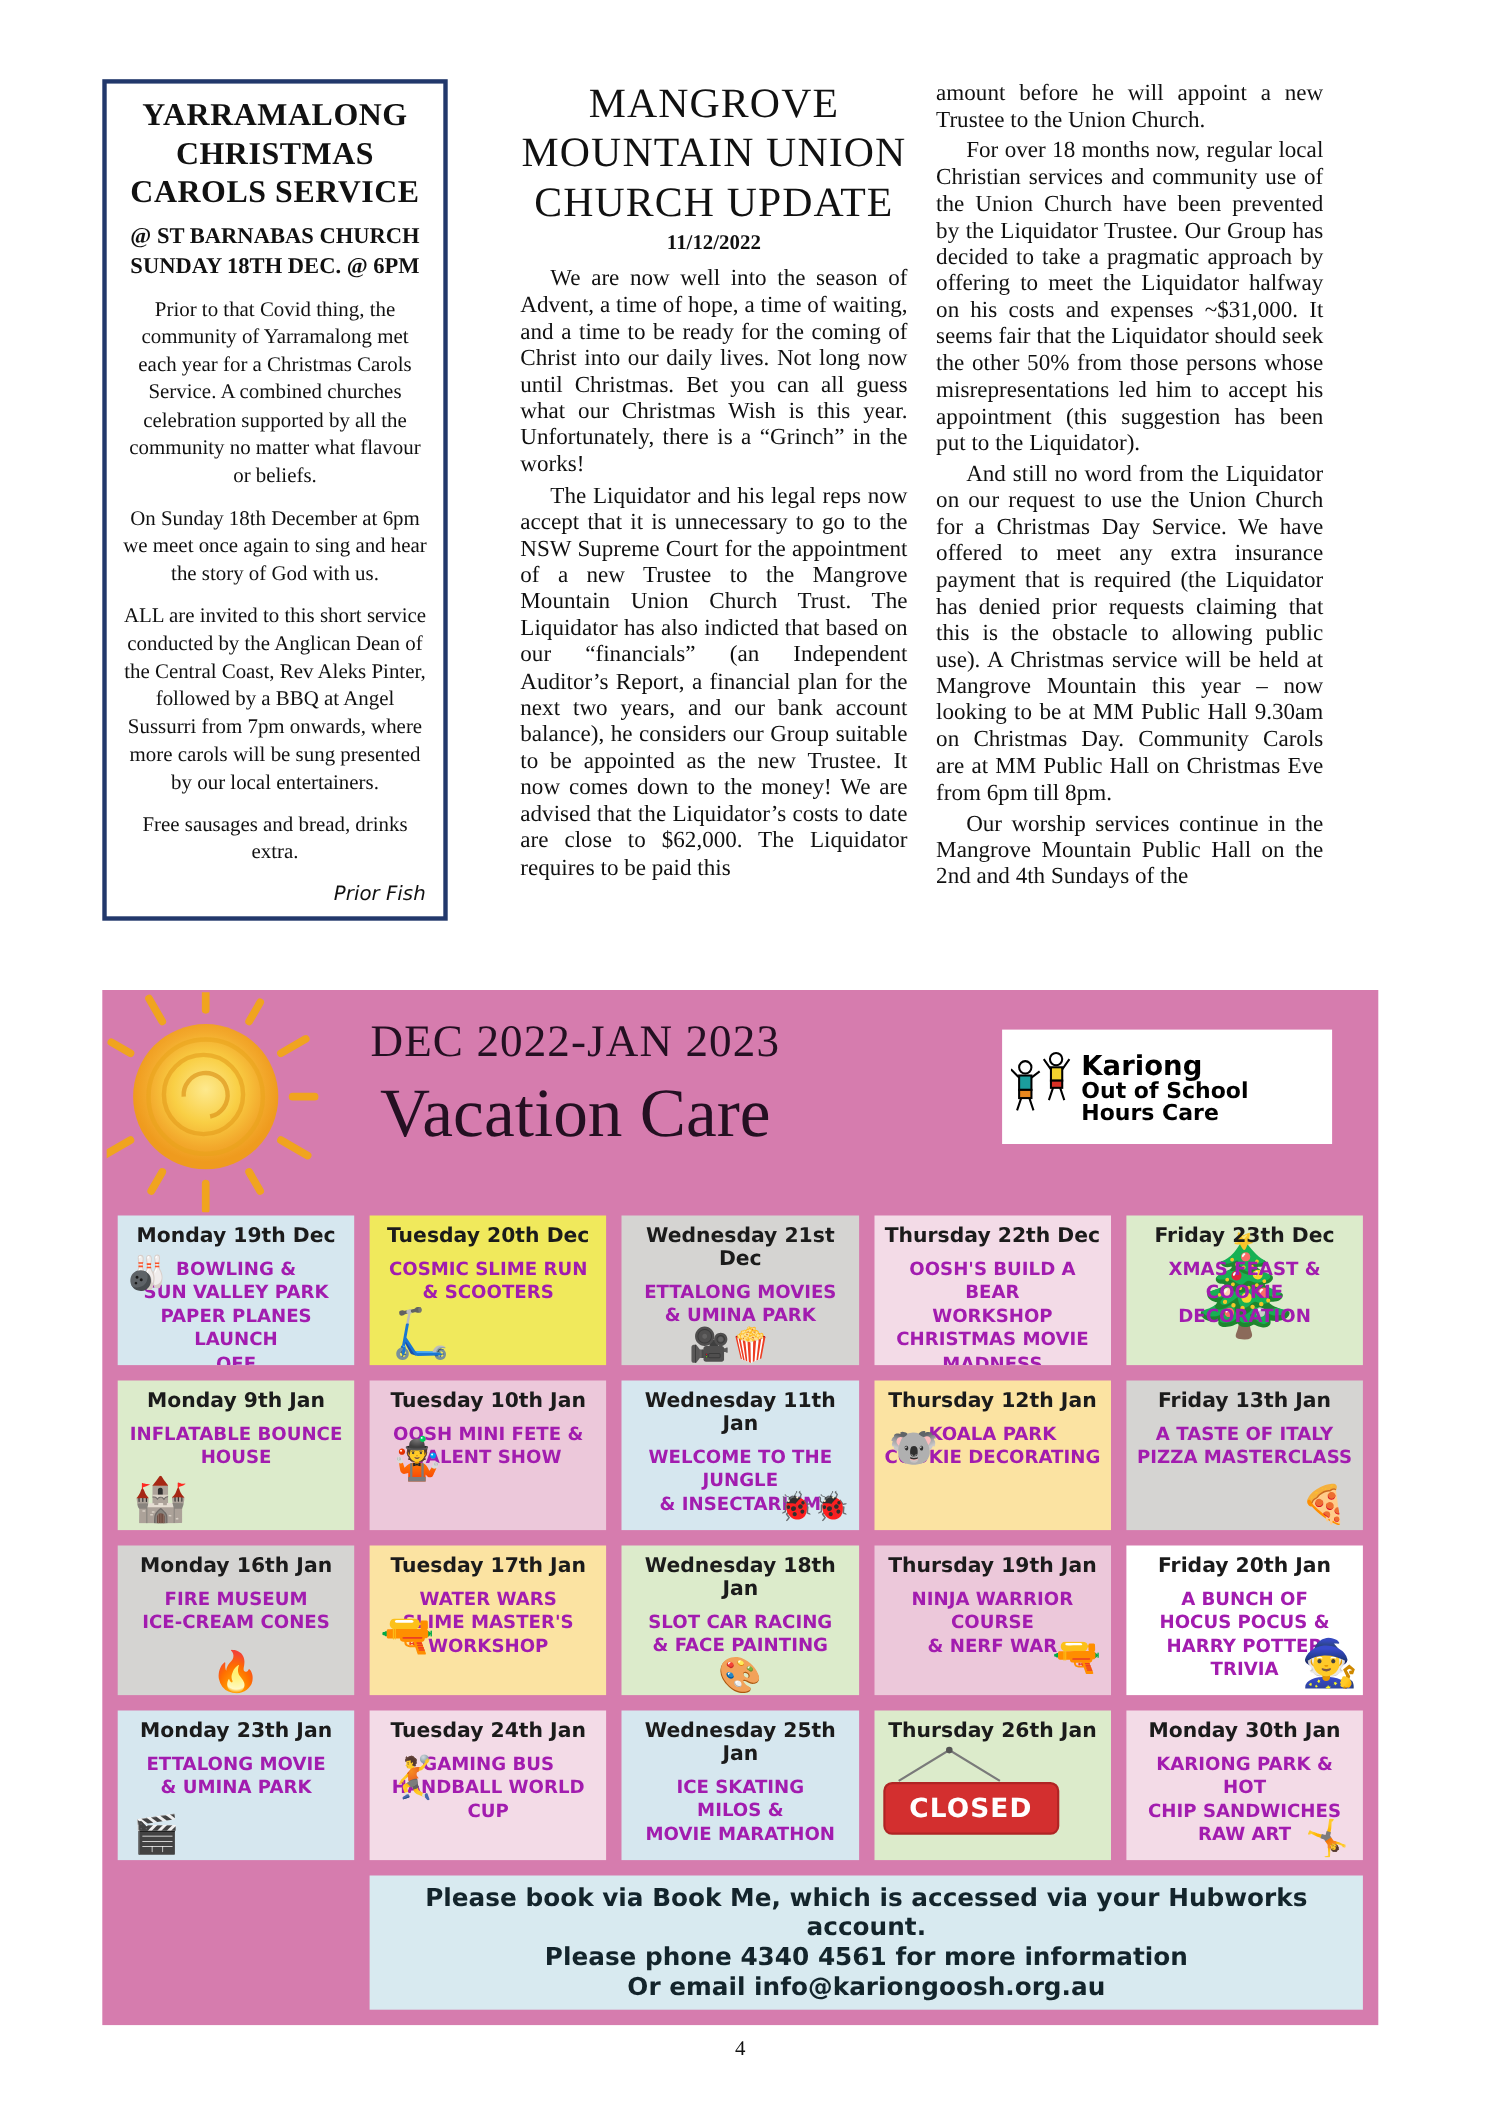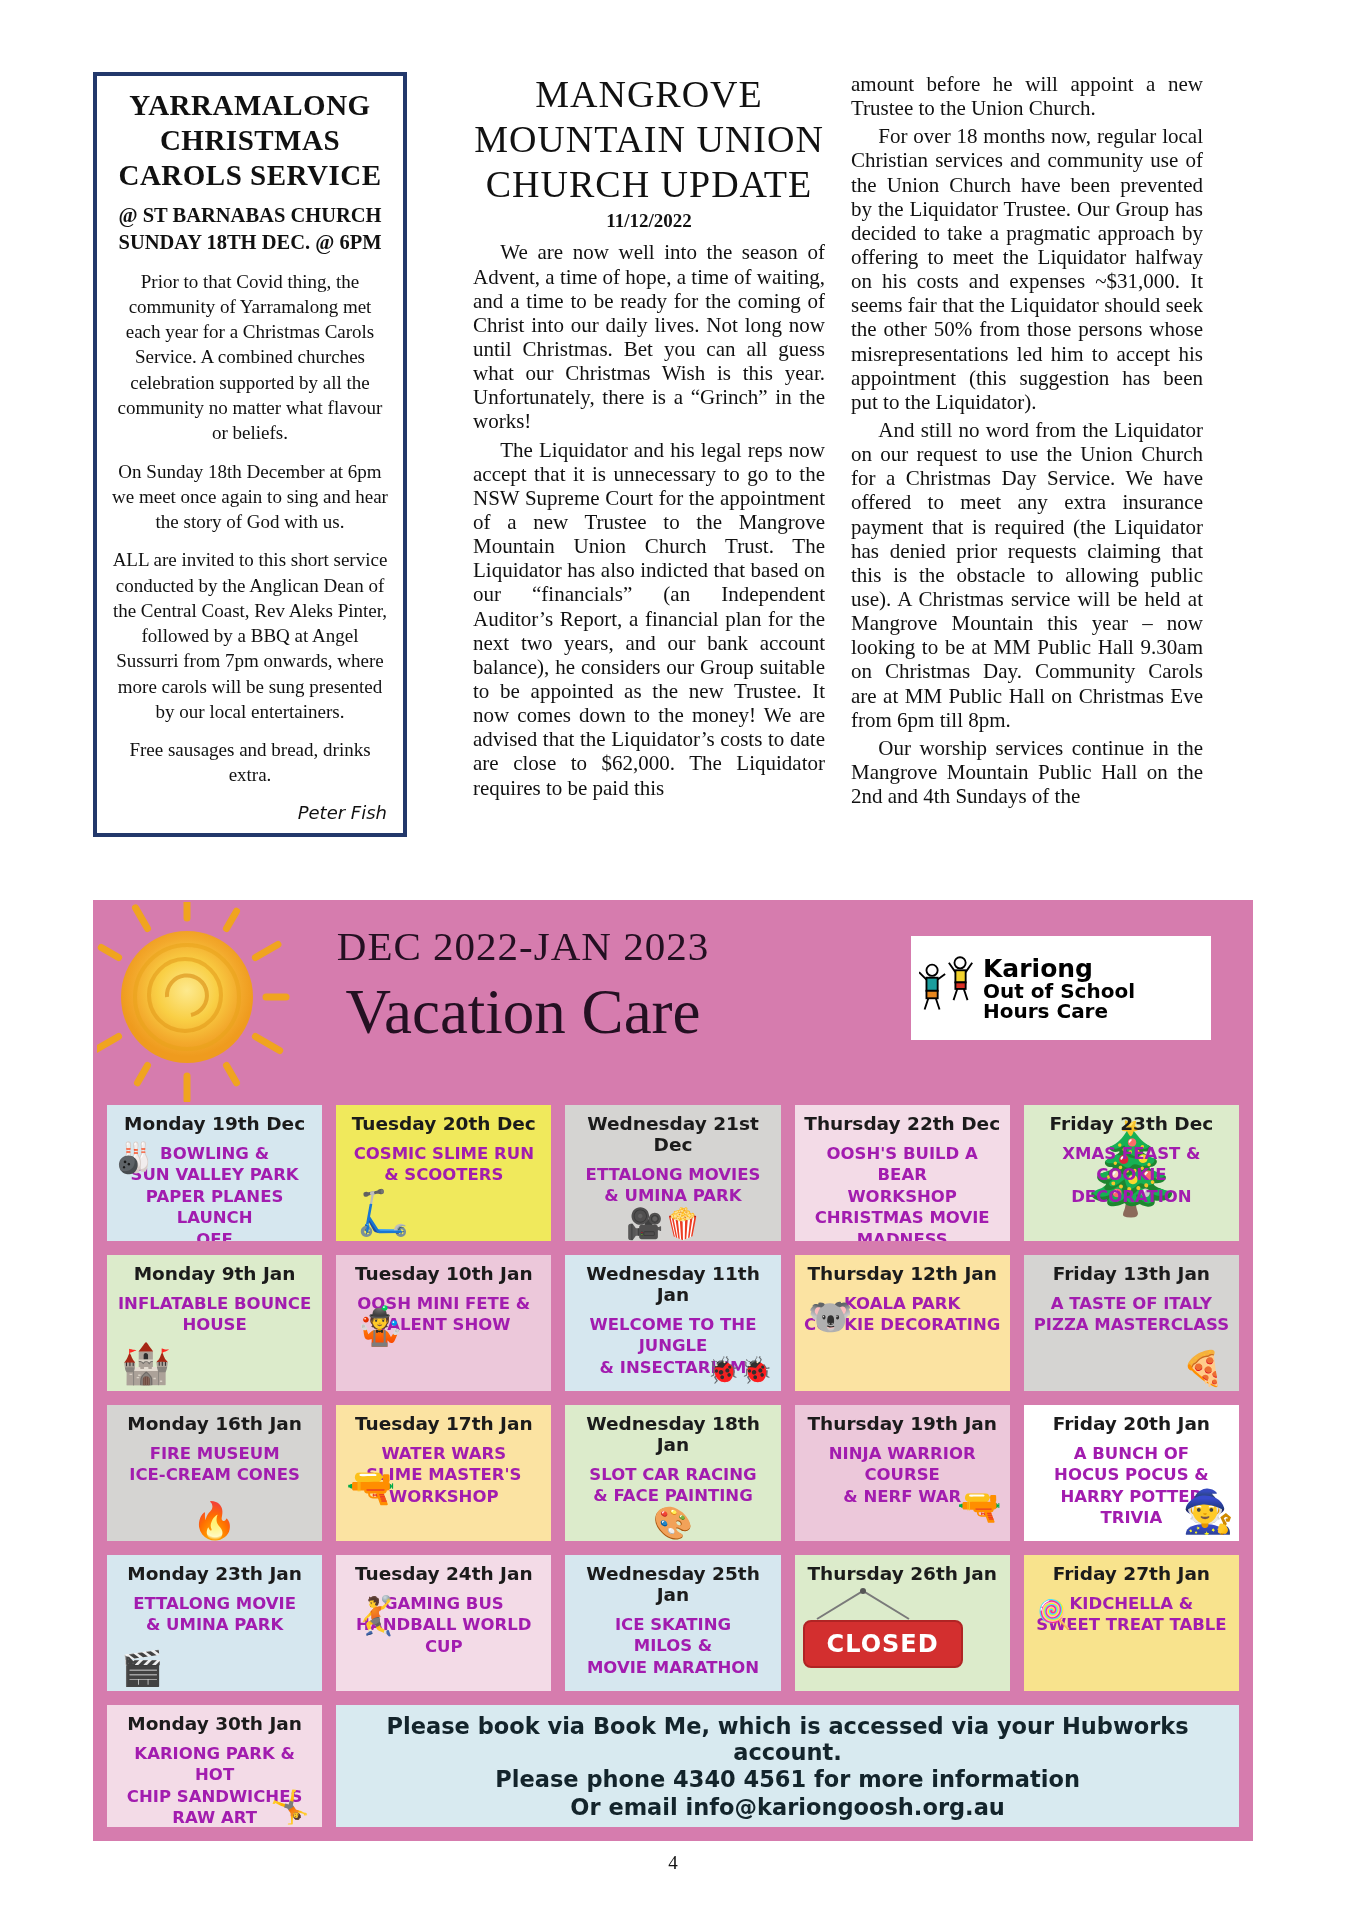--- a/index.html
+++ b/index.html
@@ -84,21 +84,21 @@
     <div class="carols-box">
       <h1>YARRAMALONG
 CHRISTMAS
 CAROLS SERVICE</h1>
       <h2>@ ST BARNABAS CHURCH
 SUNDAY 18TH DEC. @ 6PM</h2>
       <p>Prior to that Covid thing, the community of Yarramalong met each year for a Christmas Carols Service. A combined churches celebration supported by all the community no matter what flavour or beliefs.</p>
       <p>On Sunday 18th December at 6pm we meet once again to sing and hear the story of God with us.</p>
       <p>ALL are invited to this short service conducted by the Anglican Dean of the Central Coast, Rev Aleks Pinter, followed by a BBQ at Angel Sussurri from 7pm onwards, where more carols will be sung presented by our local entertainers.</p>
       <p>Free sausages and bread, drinks extra.</p>
-      <p class="sig">Peter Fish</p>
+      <p class="sig">Prior Fish</p>
     </div>
 
     <div class="col mid">
       <h1 class="mm-title">MANGROVE
 MOUNTAIN UNION
 CHURCH UPDATE</h1>
       <div class="mm-date">11/12/2022</div>
       <p>We are now well into the season of Advent, a time of hope, a time of waiting, and a time to be ready for the coming of Christ into our daily lives. Not long now until Christmas. Bet you can all guess what our Christmas Wish is this year. Unfortunately, there is a “Grinch” in the works!</p>
       <p>The Liquidator and his legal reps now accept that it is unnecessary to go to the NSW Supreme Court for the appointment of a new Trustee to the Mangrove Mountain Union Church Trust. The Liquidator has also indicted that based on our “financials” (an Independent Auditor’s Report, a financial plan for the next two years, and our bank account balance), he considers our Group suitable to be appointed as the new Trustee. It now comes down to the money! We are advised that the Liquidator’s costs to date are close to $62,000. The Liquidator requires to be paid this</p>
     </div>
@@ -293,26 +293,20 @@
       <div class="cell c-green">
         <div class="day">Thursday 26th Jan</div>
         <div class="closed-wrap">
           <svg width="120" height="34" viewBox="0 0 120 34">
             <path d="M14 33 L60 5 L106 33" stroke="#7a7a7a" stroke-width="2" fill="none"></path>
             <circle cx="60" cy="5" r="3" fill="#555"></circle>
           </svg>
           <div class="closed-label">CLOSED</div>
         </div>
       </div>
-      <div class="cell c-gold">
-        <div class="day">Friday 27th Jan</div>
-        <div class="body">KIDCHELLA &amp;
-SWEET TREAT TABLE</div>
-        <span class="ci i-r">🍭</span>
-      </div>
 
       <div class="cell c-lpink">
         <div class="day">Monday 30th Jan</div>
         <div class="body">KARIONG PARK &amp; HOT
 CHIP SANDWICHES
 RAW ART</div>
         <span class="ci i-s">🤸</span>
       </div>
       <div class="cell c-booking">
         <div class="bl">Please book via Book Me, which is accessed via your Hubworks account.</div>

